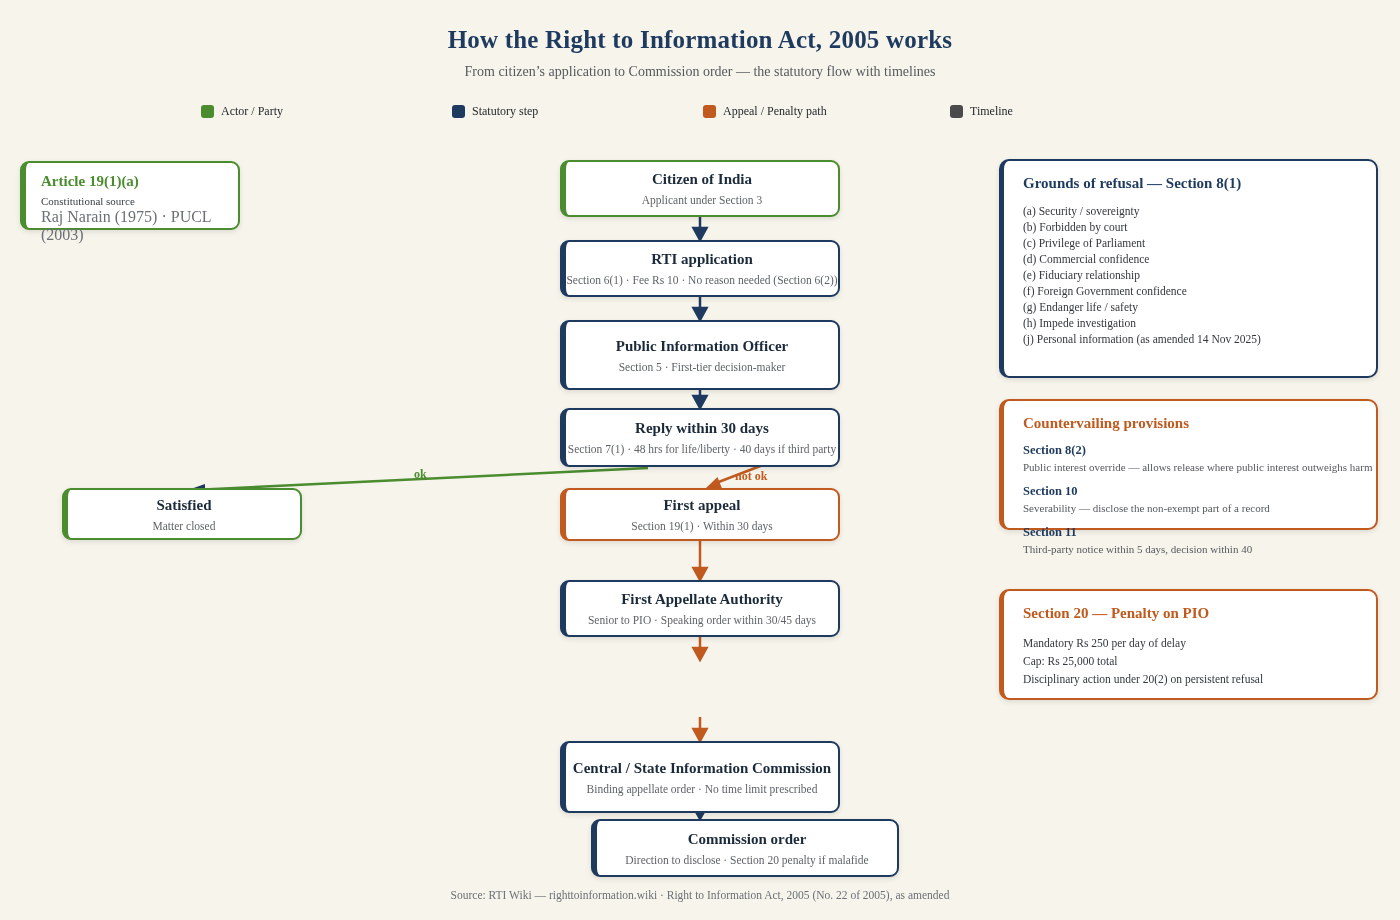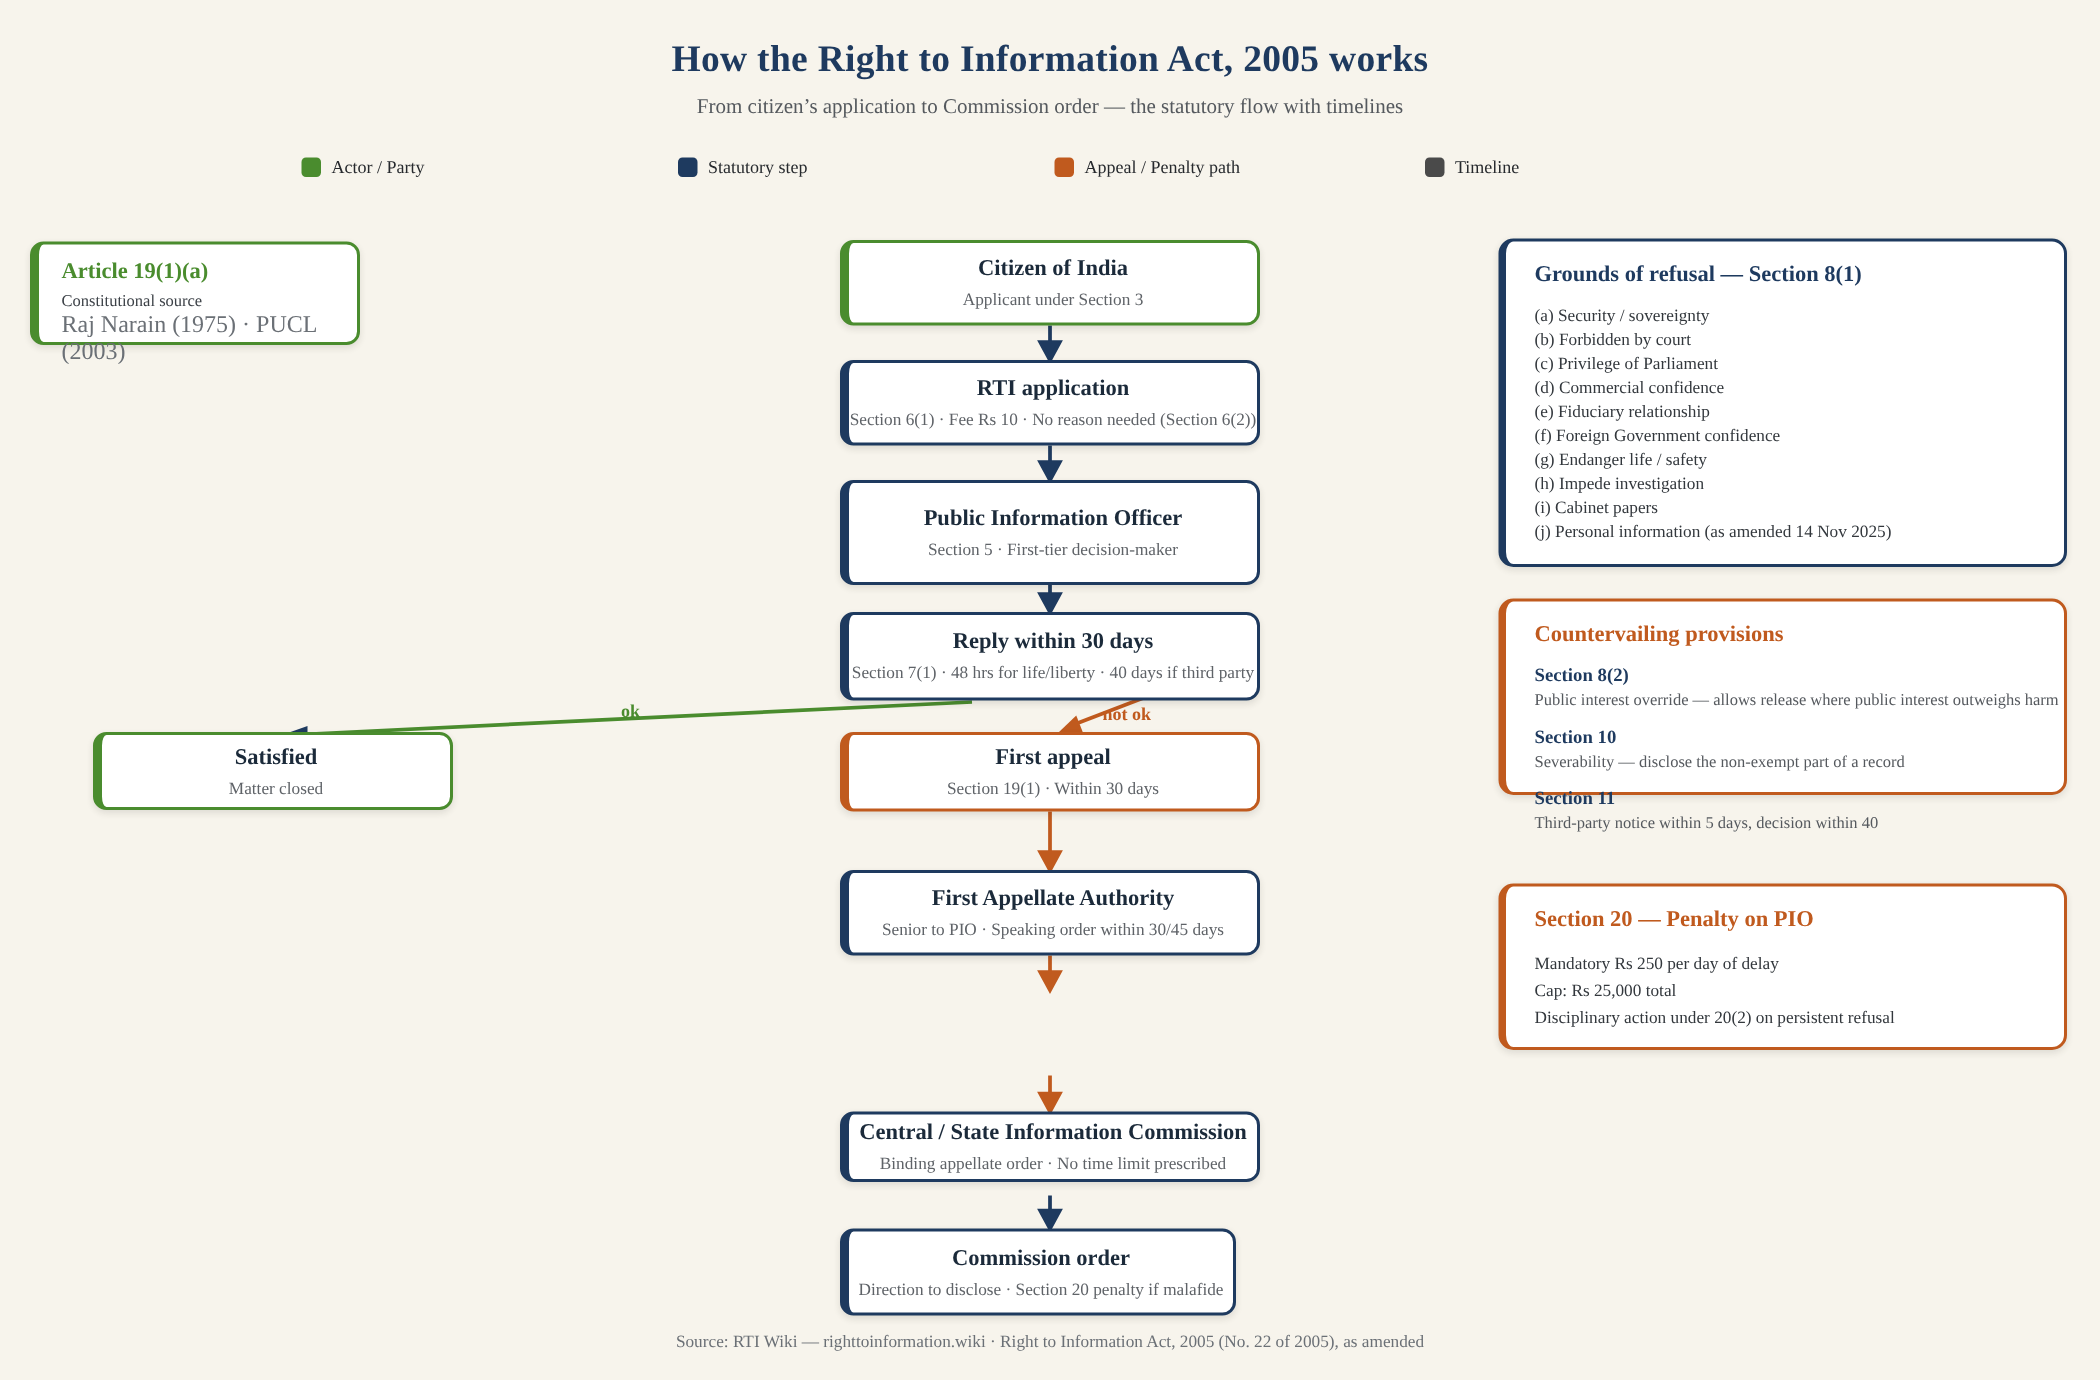--- a/index.html
+++ b/index.html
@@ -163,44 +163,43 @@
   </div>
 
   <div class="abs node acc-orange" style="left:560px;top:488px;width:280px;height:53px">
     <div class="box-title">First appeal</div>
     <div class="box-sub">Section 19(1) · Within 30 days</div>
   </div>
   <div class="abs node acc-navy" style="left:560px;top:580px;width:280px;height:57px">
     <div class="box-title">First Appellate Authority</div>
     <div class="box-sub">Senior to PIO · Speaking order within 30/45 days</div>
   </div>
-  <div class="abs node acc-navy" style="left:560px;top:741px;width:280px;height:47px">
+  <div class="abs node acc-navy" style="left:560px;top:741px;width:280px;height:72px">
     <div class="box-title">Central / State Information Commission</div>
     <div class="box-sub">Binding appellate order · No time limit prescribed</div>
   </div>
-  <div class="abs node acc-navy" style="left:560px;top:819px;width:264px;height:58px">
+  <div class="abs node acc-navy" style="left:591px;top:819px;width:308px;height:58px">
     <div class="box-title">Commission order</div>
     <div class="box-sub">Direction to disclose · Section 20 penalty if malafide</div>
   </div>
 
   <div class="abs branch-label lbl-green" style="left:414px;top:467px">ok</div>
   <div class="abs branch-label lbl-orange" style="left:735px;top:469px">not ok</div>
 
   <div class="abs panel panel-navy" style="top:159px;height:219px">
     <div class="panel-title-navy">Grounds of refusal — Section 8(1)</div>
     <div class="grounds-list">
       <div class="grounds-item">(a) Security / sovereignty</div>
       <div class="grounds-item">(b) Forbidden by court</div>
       <div class="grounds-item">(c) Privilege of Parliament</div>
       <div class="grounds-item">(d) Commercial confidence</div>
       <div class="grounds-item">(e) Fiduciary relationship</div>
       <div class="grounds-item">(f) Foreign Government confidence</div>
       <div class="grounds-item">(g) Endanger life / safety</div>
       <div class="grounds-item">(h) Impede investigation</div>
-      <div class="grounds-item">(i) Cabinet papers</div>
       <div class="grounds-item">(j) Personal information (as amended 14 Nov 2025)</div>
     </div>
   </div>
 
   <div class="abs panel panel-orange" style="top:399px;height:131px">
     <div class="panel-title-orange">Countervailing provisions</div>
     <div class="cv-heading">Section 8(2)</div>
     <div class="cv-body">Public interest override — allows release where public interest outweighs harm</div>
     <div class="cv-heading">Section 10</div>
     <div class="cv-body">Severability — disclose the non-exempt part of a record</div>

